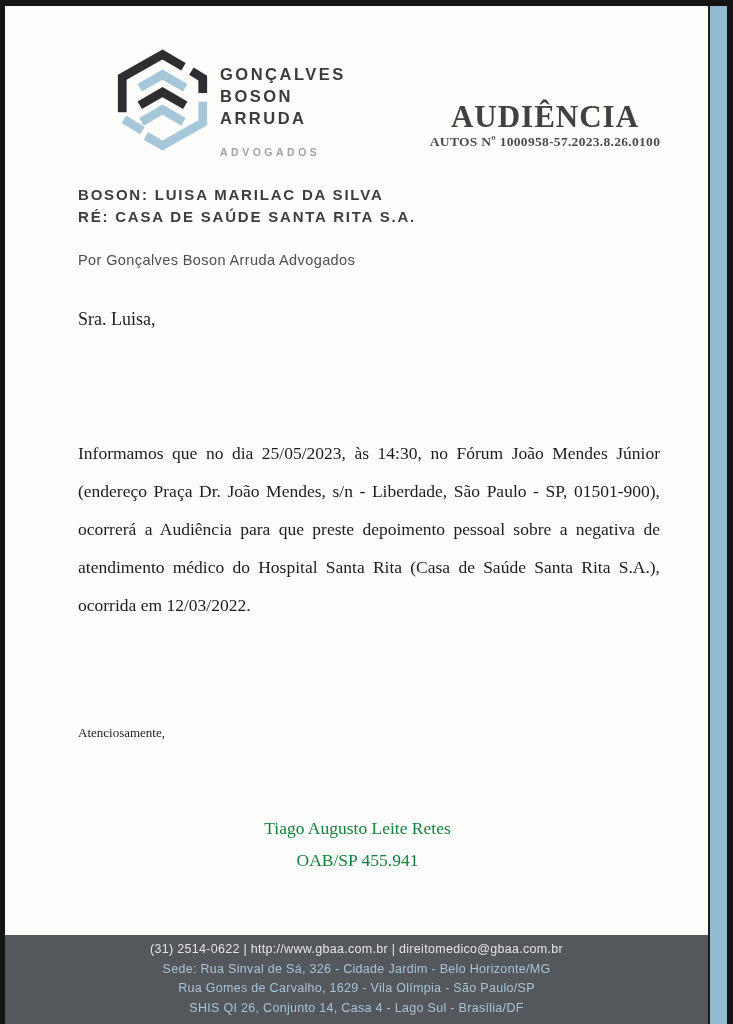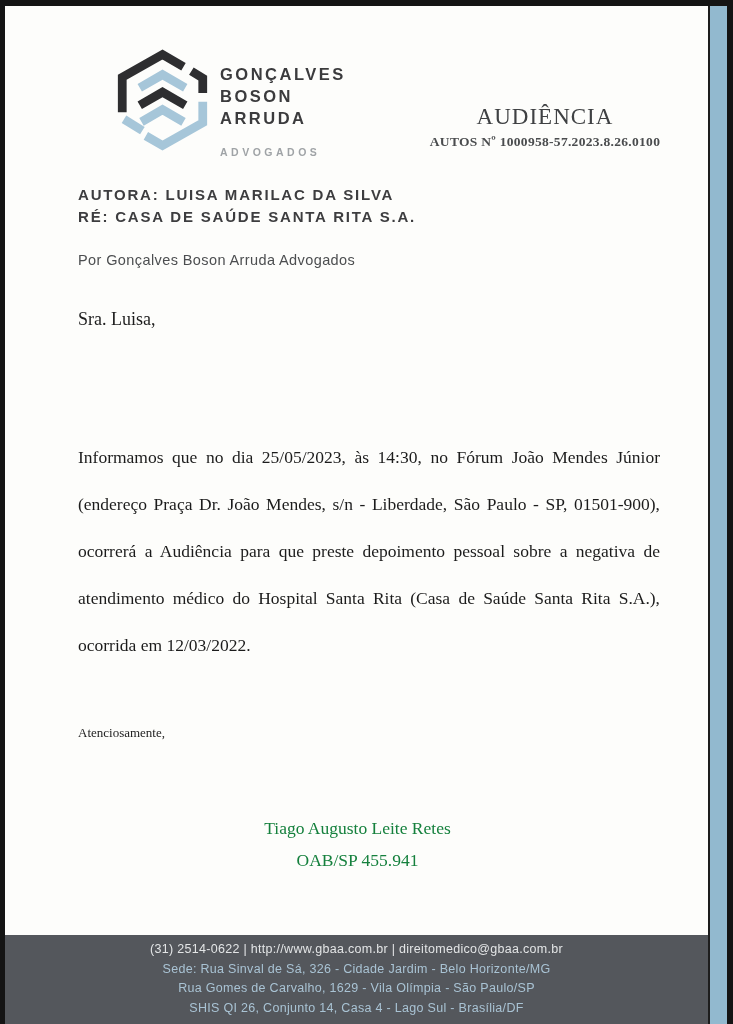--- a/index.html
+++ b/index.html
@@ -26,42 +26,42 @@
   }
   .logo-sub{
     font-size:10.5px;letter-spacing:3.5px;color:#9fa3a6;
     font-weight:bold;margin-top:12px;
   }
   .title-block{
     position:absolute;left:385px;top:94px;width:310px;text-align:center;
     color:#3f4143;
   }
   .doc-title{
-    font-size:23px;font-weight:normal;letter-spacing:1px;line-height:34px;
+    font-size:31px;font-weight:bold;letter-spacing:1px;line-height:34px;
   }
   .case-number{
     font-size:13.5px;font-weight:bold;letter-spacing:.3px;color:#4a4c4e;
   }
   
   .parties{
     position:absolute;left:73px;top:178px;
     font-family:"Liberation Sans",sans-serif;
     font-weight:600;font-size:15px;letter-spacing:1.8px;
     color:#3d3d3f;line-height:22px;
   }
   .byline{
     position:absolute;left:73px;top:246px;
     font-family:"Liberation Sans",sans-serif;
     font-size:14.5px;letter-spacing:.4px;color:#4c4e50;
   }
   
   .salutation{position:absolute;left:73px;top:303px;font-size:18px;color:#1d1d1d;}
   .paragraph{
     position:absolute;left:73px;top:428px;width:582px;
-    font-size:17.5px;line-height:47px;color:#1c1c1c;
+    font-size:17.5px;line-height:38px;color:#1c1c1c;
     text-align:justify;
   }
   .closing{position:absolute;left:73px;top:672px;font-size:13px;color:#1d1d1d;margin-top:47px;}
   
   .signature{
     position:absolute;left:0;top:806px;width:705px;text-align:center;
     font-size:17.5px;color:#15803d;line-height:32px;
   }
   
   .footer{
@@ -98,21 +98,21 @@
       <div>ARRUDA</div>
       <div class="logo-sub">ADVOGADOS</div>
     </div>
 
     <div class="title-block">
       <div class="doc-title">AUDIÊNCIA</div>
       <div class="case-number">AUTOS Nº 1000958-57.2023.8.26.0100</div>
     </div>
 
     <div class="parties">
-      <div>AUTORA: LUISA MARILAC DA SILVA</div>
+      <div>BOSON: LUISA MARILAC DA SILVA</div>
       <div>RÉ: CASA DE SAÚDE SANTA RITA S.A.</div>
     </div>
     <div class="byline">Por Gonçalves Boson Arruda Advogados</div>
 
     <div class="salutation">Sra. Luisa,</div>
     <div class="paragraph">Informamos que no dia 25/05/2023, às 14:30, no Fórum João Mendes Júnior (endereço Praça Dr. João Mendes, s/n - Liberdade, São Paulo - SP, 01501-900), ocorrerá a Audiência para que preste depoimento pessoal sobre a negativa de atendimento médico do Hospital Santa Rita (Casa de Saúde Santa Rita S.A.), ocorrida em 12/03/2022.</div>
     <div class="closing">Atenciosamente,</div>
 
     <div class="signature">
       <div>Tiago Augusto Leite Retes</div>

